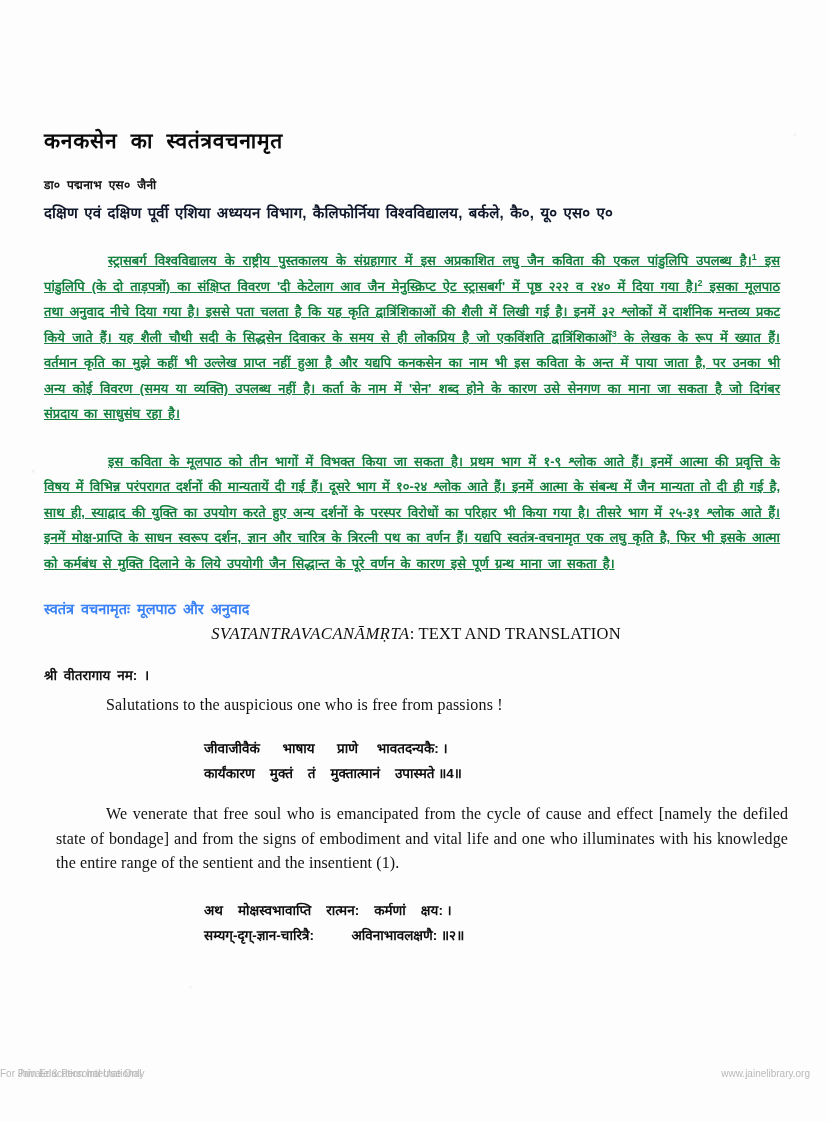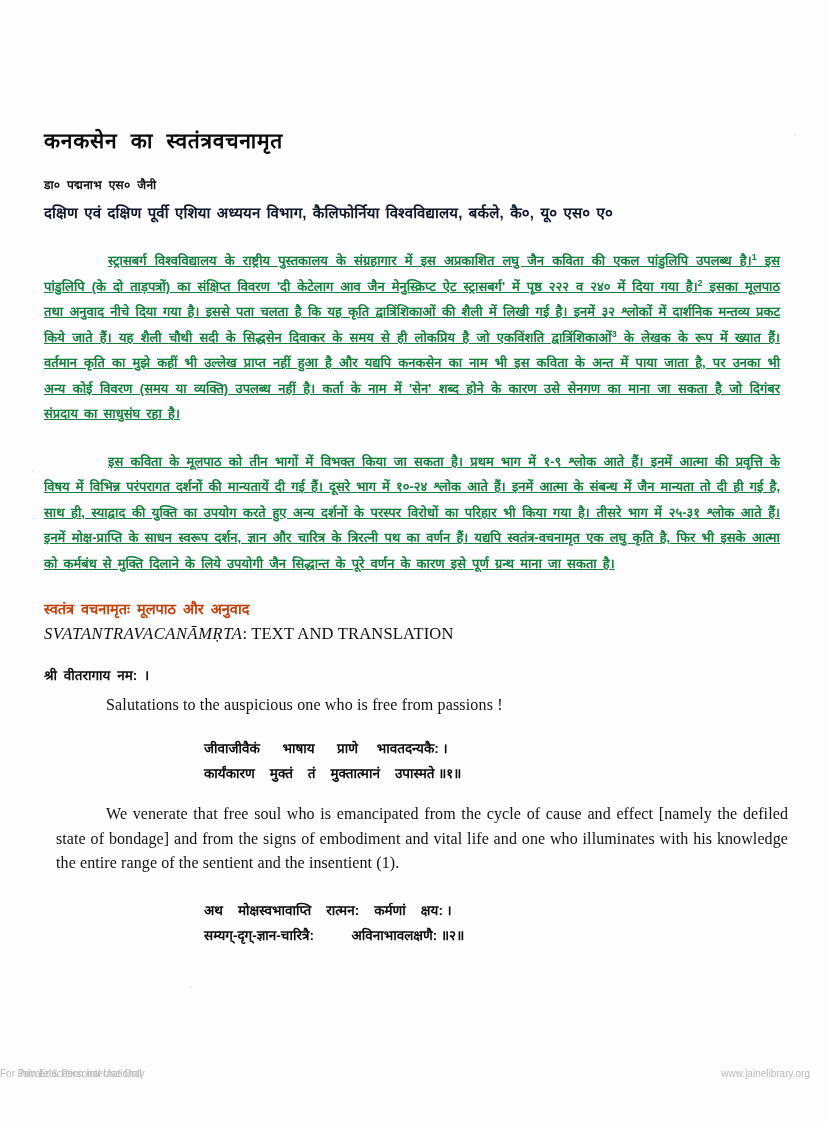--- a/index.html
+++ b/index.html
@@ -89,31 +89,32 @@
     font-size: 9px;
     vertical-align: super;
     line-height: 0;
     font-weight: 700;
   }
 
   .section-head-hi {
     font-family: "Liberation Sans", "DejaVu Sans", sans-serif;
     font-size: 14.5px;
     font-weight: 600;
-    color: #c2410c;
+    color: #3b82f6;
     margin: 4px 0 6px 0;
     word-spacing: 3px;
   }
 
   .section-head-en {
     font-family: "Liberation Serif", "DejaVu Serif", serif;
     font-size: 16.5px;
     color: #0d0d0d;
     margin: 0 0 22px 0;
     letter-spacing: 0.2px;
+    text-align: center;
   }
   .section-head-en .translit {
     font-style: italic;
     letter-spacing: 0.6px;
   }
 
   .invocation-hi {
     font-family: "Liberation Sans", "DejaVu Sans", sans-serif;
     font-size: 13.5px;
     font-weight: 600;
@@ -192,21 +193,21 @@
     <div class="section-head-hi">स्वतंत्र वचनामृतः मूलपाठ और अनुवाद</div>
 
     <div class="section-head-en"><span class="translit">SVATANTRAVACANĀMṚTA</span><span>: TEXT AND TRANSLATION</span></div>
 
     <div class="invocation-hi">श्री वीतरागाय नम: ।</div>
 
     <div class="invocation-en">Salutations to the auspicious one who is free from passions !</div>
 
     <div class="verse verse-1">
       <span class="vline">जीवाजीवैकं      भाषाय      प्राणे     भावतदन्यकै: ।</span>
-      <span class="vline">कार्यंकारण    मुक्तं    तं    मुक्तात्मानं    उपास्मते ॥१॥</span>
+      <span class="vline">कार्यंकारण    मुक्तं    तं    मुक्तात्मानं    उपास्मते ॥4॥</span>
     </div>
 
     <p class="translation-en indent">We venerate that free soul who is emancipated from the cycle of cause and effect [namely the defiled state of bondage] and from the signs of embodiment and vital life and one who illuminates with his knowledge the entire range of the sentient and the insentient (1).</p>
 
     <div class="verse verse-2">
       <span class="vline">अथ    मोक्षस्वभावाप्ति    रात्मन:    कर्मणां    क्षय: ।</span>
       <span class="vline">सम्यग्-दृग्-ज्ञान-चारित्रै:          अविनाभावलक्षणै: ॥२॥</span>
     </div>
 
   </div>

